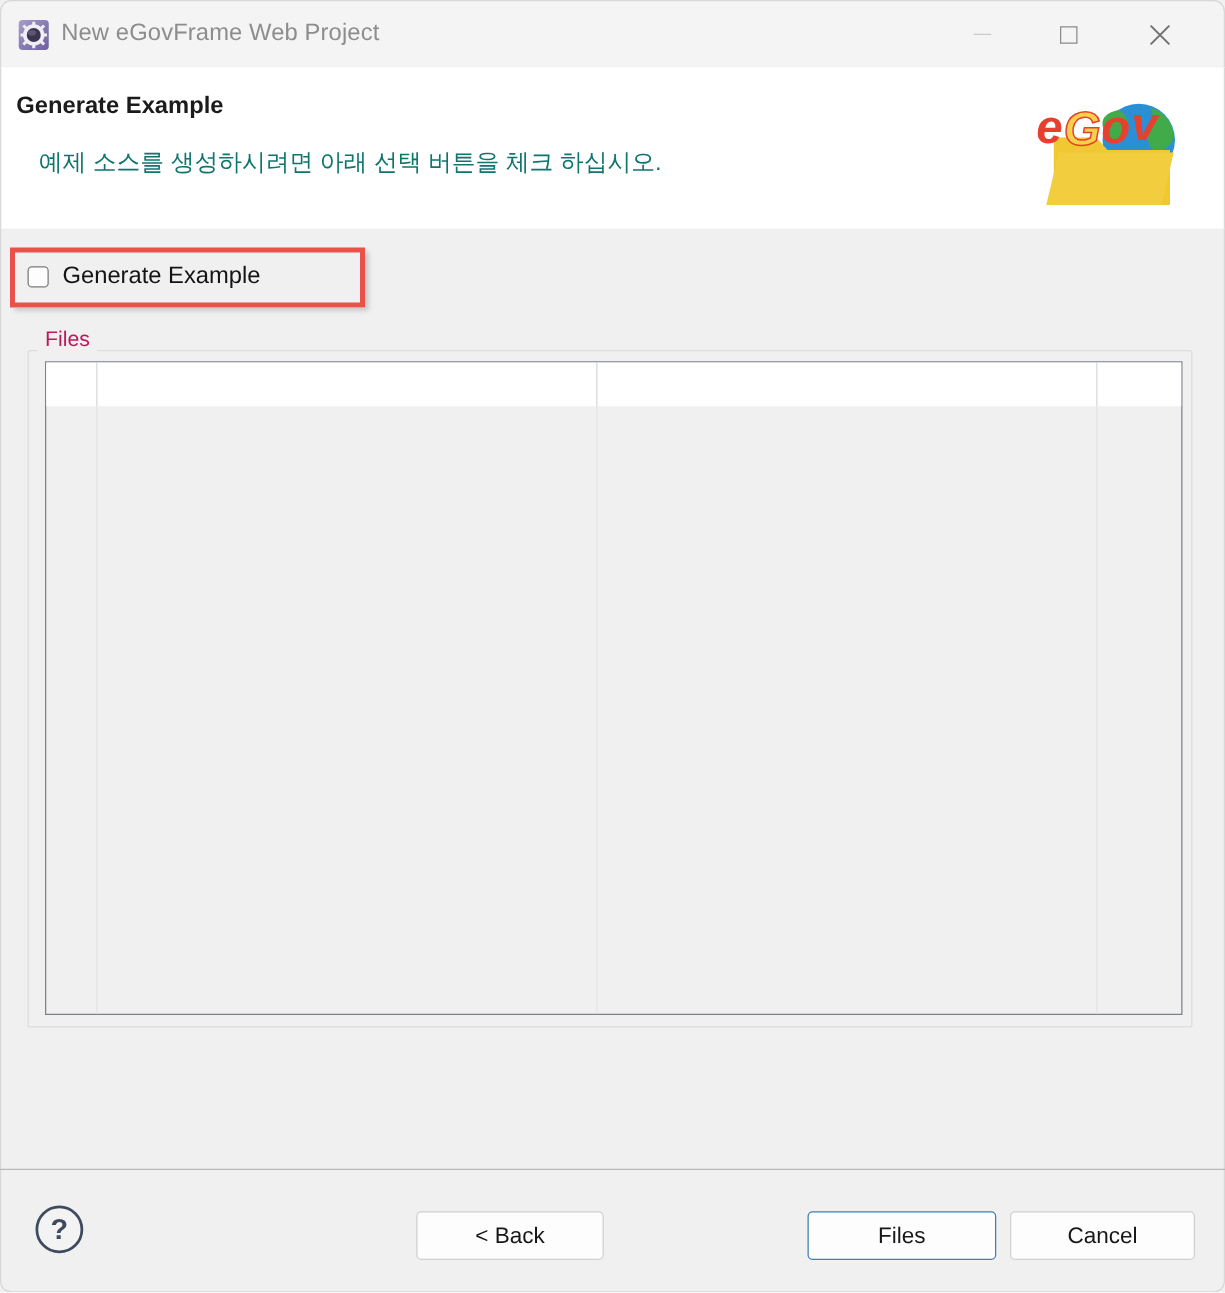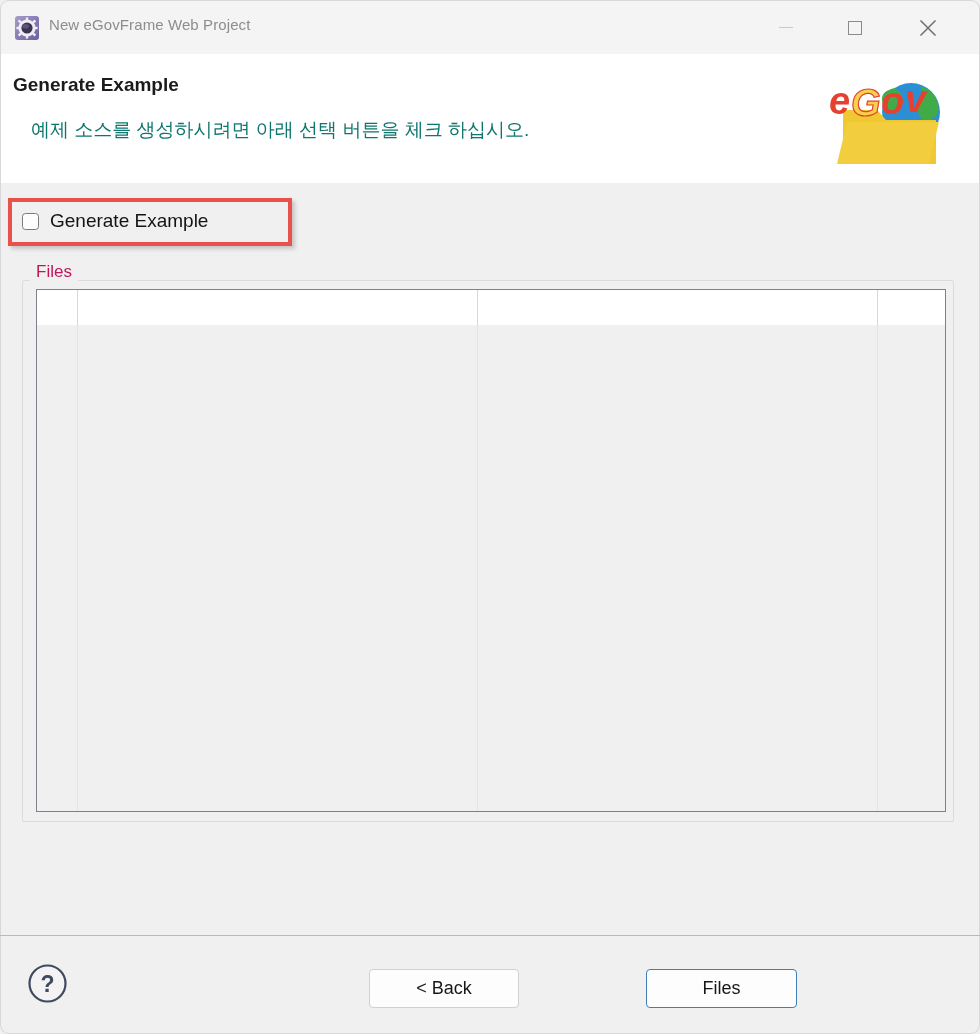--- a/index.html
+++ b/index.html
@@ -39,21 +39,21 @@
     left: 14px; top: 15px;
     width: 24px; height: 24px;
     border-radius: 3px;
     background: linear-gradient(135deg, #a99ec9 0%, #8b7fb5 45%, #6d5f9e 100%);
     overflow: hidden;
   }
   .title-icon svg { display:block; }
   .title-text {
     position: absolute;
     left: 48px; top: 15px;
-    font-size: 15px;
+    font-size: 19px;
     color: #8d8d8d;
     letter-spacing: 0.1px;
     white-space: nowrap;
   }
 
   .winbtn {
     position: absolute;
     top: 0;
     width: 62px;
     height: 53px;
@@ -242,21 +242,21 @@
     background: #fdfdfd;
     font-family: "Liberation Sans", "DejaVu Sans", sans-serif;
     font-size: 18px;
     color: #171717;
     display: flex;
     align-items: center;
     justify-content: center;
     box-sizing: border-box;
     cursor: pointer;
   }
-  .btn.back   { left: 333px; width: 150px; margin-left: 36px; }
+  .btn.back   { left: 333px; width: 150px; }
   .btn.next   { left: 486px; width: 148px; color: #b6b6b6; border-color:#e2e2e2; background:#f6f6f6; cursor:default; }
   .btn.finish { left: 646px; width: 151px; border: 1.6px solid #3e7fb8; }
   .btn.cancel { left: 808px; width: 148px; }
 
   
   .top-artifact {
     position: absolute;
     left: 250px; top: 0;
     width: 520px; height: 2px;
     background: repeating-linear-gradient(
@@ -363,14 +363,15 @@
 
   <div class="help-icon">
     <svg width="41" height="41" viewBox="0 0 41 41">
       <circle cx="20.5" cy="20.5" r="18" fill="#f3f3f3" stroke="#3f4a5e" stroke-width="2.2"></circle>
       <text x="20.5" y="28.5" text-anchor="middle" font-family="'Liberation Sans', sans-serif" font-size="23" font-weight="bold" fill="#3f4a5e">?</text>
     </svg>
   </div>
 
   <div class="btn back">&lt; Back</div>
   <div class="btn finish">Files</div>
+  <div class="btn cancel">Cancel</div>
 
 </div>
 
 </body></html>

